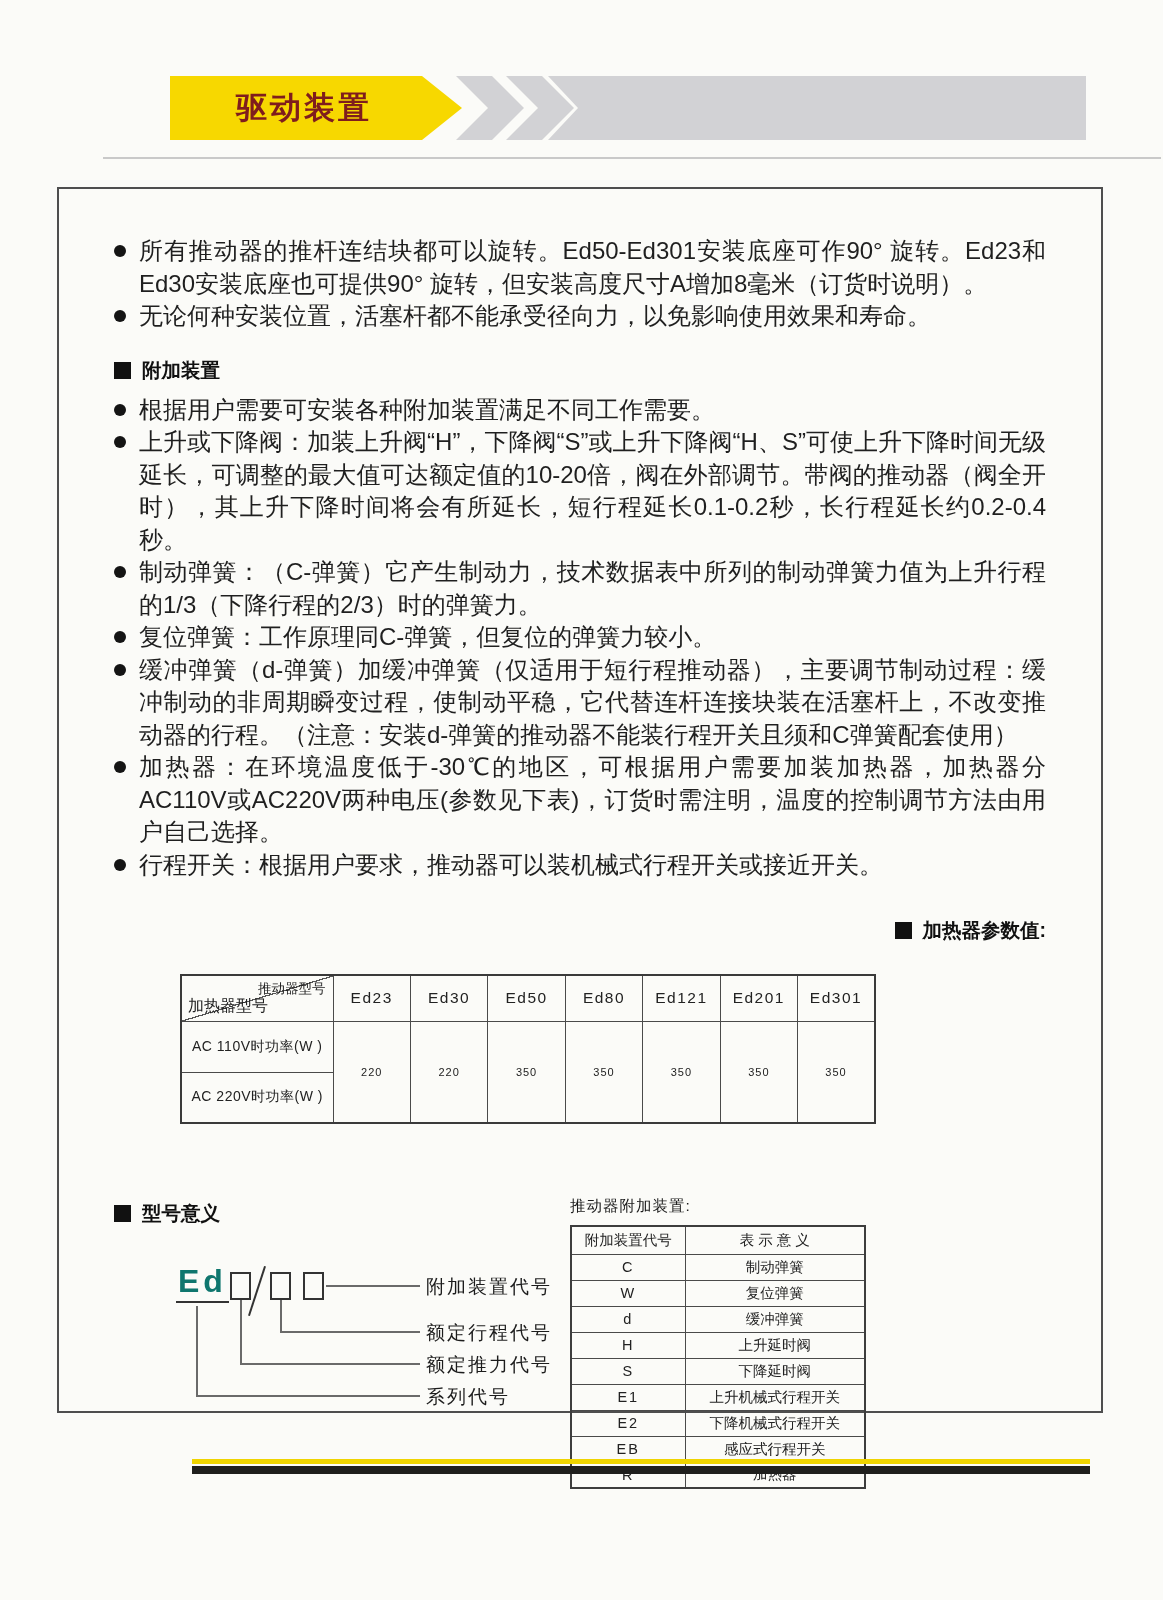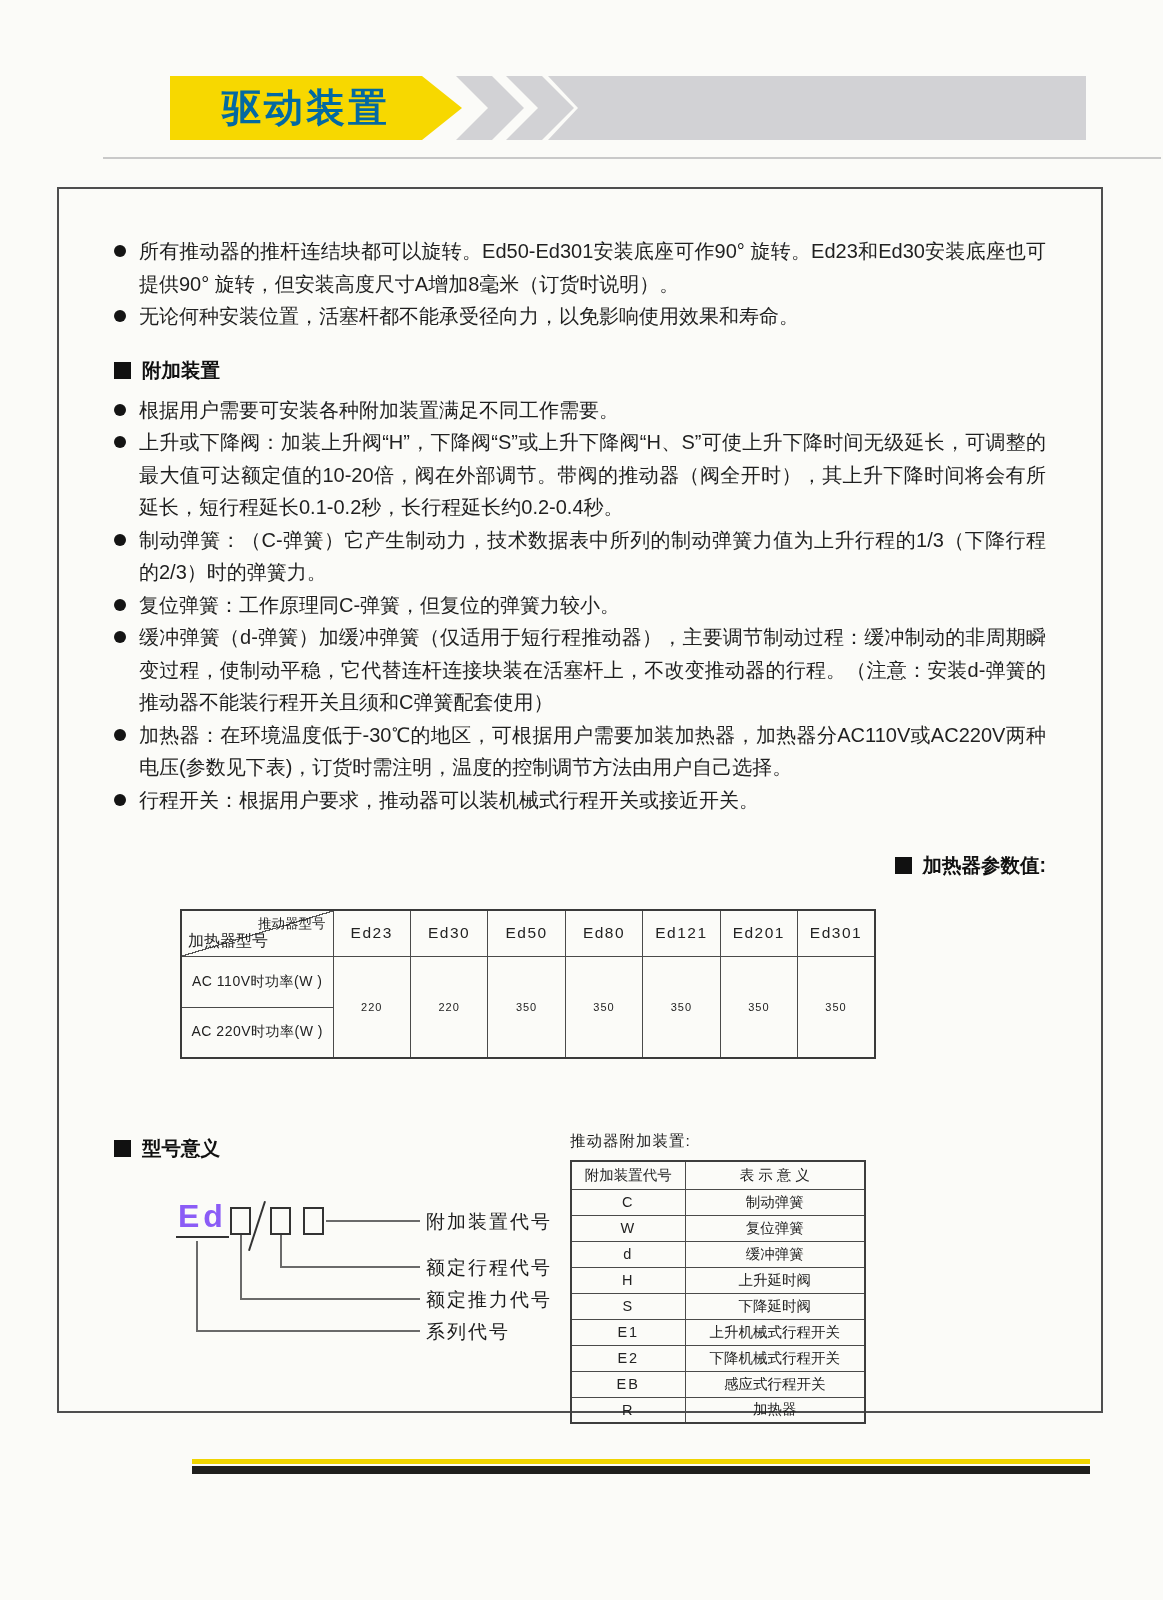--- a/index.html
+++ b/index.html
@@ -9,22 +9,22 @@
     background:#fbfbf8; overflow:hidden; color:#1f1f1f;
   }
 
   
   .banner-yellow {
     position:absolute; left:170px; top:76px; width:292px; height:64px;
     background:var(--banner-yellow, #f7d800);
     clip-path:polygon(0 0, 252px 0, 292px 50%, 252px 100%, 0 100%);
   }
   .banner-title {
-    position:absolute; left:52px; top:0; line-height:64px;
-    font-size:39px; font-weight:bold; color:#0369a1; letter-spacing:3px;
+    position:absolute; left:66px; top:0; line-height:64px;
+    font-size:31px; font-weight:bold; color:#7f1d1d; letter-spacing:3px;
   }
   .chev {
     position:absolute; top:76px; width:70px; height:64px;
     background:var(--chevron-gray, #d2d2d5);
     clip-path:polygon(0 0, 36px 0, 68px 50%, 36px 100%, 0 100%, 32px 50%);
   }
   .chev1 { left:456px; }
   .chev2 { left:506px; }
   .banner-band {
     position:absolute; left:548px; top:76px; width:538px; height:64px;
@@ -35,21 +35,21 @@
     position:absolute; left:103px; top:157px; width:1058px; height:2px; background:#c9c9c9;
   }
 
   
   .content-box {
     position:absolute; left:57px; top:187px; width:1046px; height:1226px;
     border:2px solid #4e4e4e; background:transparent;
     padding:44px 55px 0 55px;
   }
 
-  .bullet { display:flex; gap:13px; font-size:20px; line-height:32.5px; text-align:justify; }
+  .bullet { display:flex; gap:13px; font-size:24px; line-height:32.5px; text-align:justify; }
   .bullet .dot { flex:none; width:12px; height:12px; border-radius:50%; background:#141414; margin-top:10px; }
   .bullet p { flex:1; }
 
   .sec-head { display:flex; align-items:center; gap:11px; font-size:19.5px; font-weight:bold; color:#101010; }
   .sec-head .sq { width:17px; height:17px; background:#111; flex:none; }
 
   .intro-list { margin-top:2px; }
   .attach-head { margin-top:24px; }
   .attach-list { margin-top:10px; }
   .heater-head { margin-top:36px;justify-content:flex-end; }
@@ -73,21 +73,21 @@
   .corner-top { position:absolute; right:7px; top:4px; font-size:13.5px; }
   .corner-bottom { position:absolute; left:6px; bottom:4px; font-size:16px; }
   .heater-table td.rowlabel { font-size:14px; letter-spacing:0.5px; }
 
   
   .bottom-row { position:relative; margin-top:76px; height:312px; }
   .model-head { position:absolute; left:0; top:0; }
 
   .diagram { position:absolute; left:56px; top:42px; width:476px; height:168px; }
   .d-prefix {
-    position:absolute; left:6px; top:20px; font-size:32px; font-weight:600; color:#8b5cf6;
+    position:absolute; left:6px; top:20px; font-size:32px; font-weight:600; color:#0f766e;
     letter-spacing:4px; border-bottom:2px solid #333; padding:0 2px 1px 2px; line-height:38px;
   }
   .d-box { position:absolute; width:21px; height:28px; border:2px solid #333; top:30px; background:transparent; }
   .d-box1 { left:60px; } .d-box2 { left:100px; } .d-box3 { left:133px; }
   .d-slash { position:absolute; left:86px; top:23px; width:2px; height:52px; background:#333; transform:rotate(18deg); }
   .d-line { position:absolute; background:#6a6a6a; }
   .d-h { height:1.5px; } .d-v { width:1.5px; }
   .dl1 { left:156px; top:43px; width:94px; }
   .dv2 { left:110px; top:58px; height:32px; } .dl2 { left:110px; top:89px; width:140px; }
   .dv3 { left:70px;  top:58px; height:64px; } .dl3 { left:70px;  top:121px; width:180px; }

